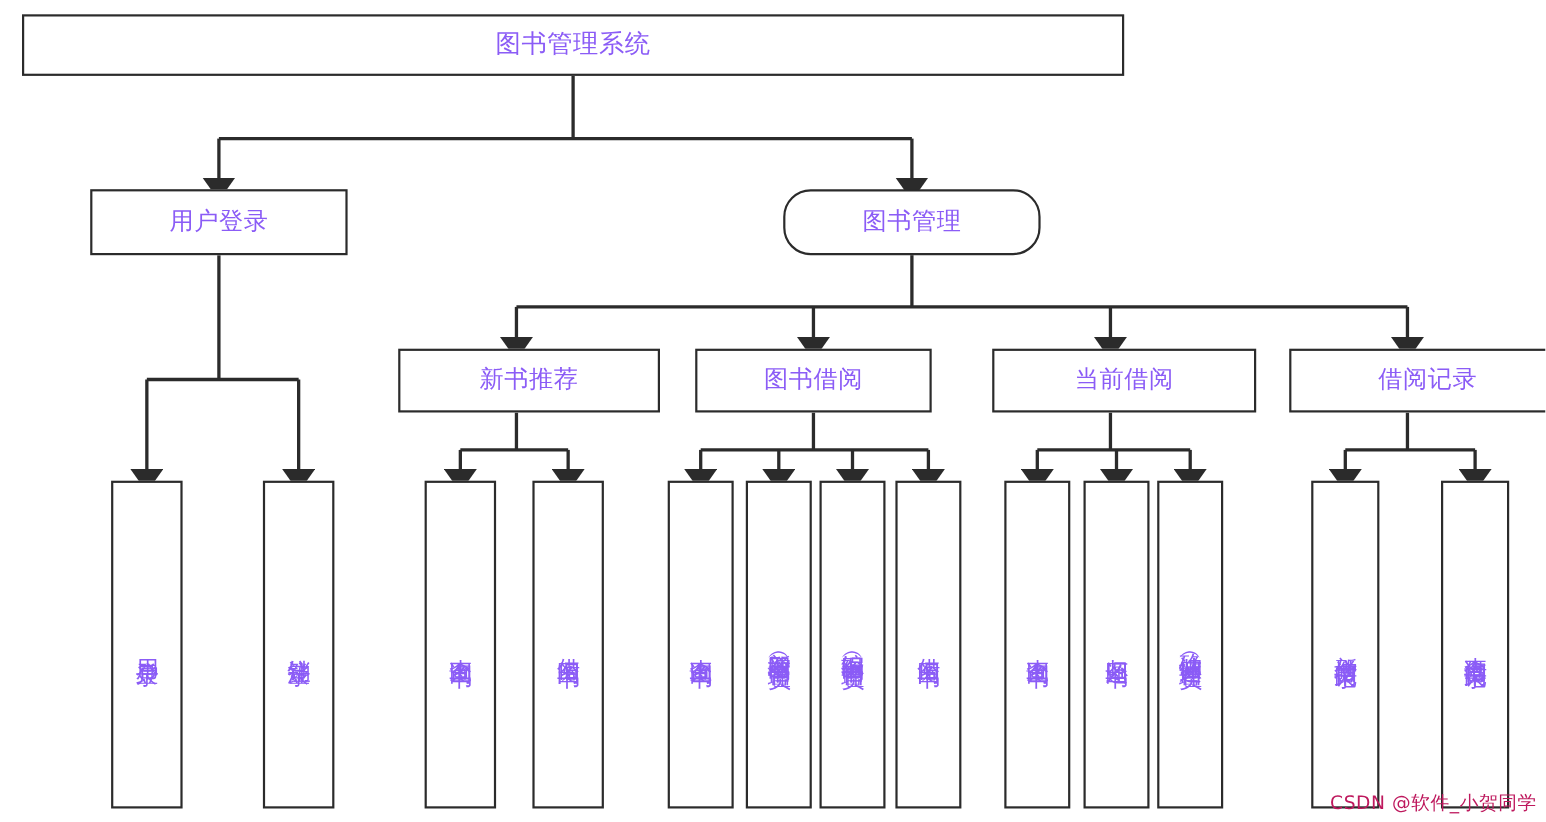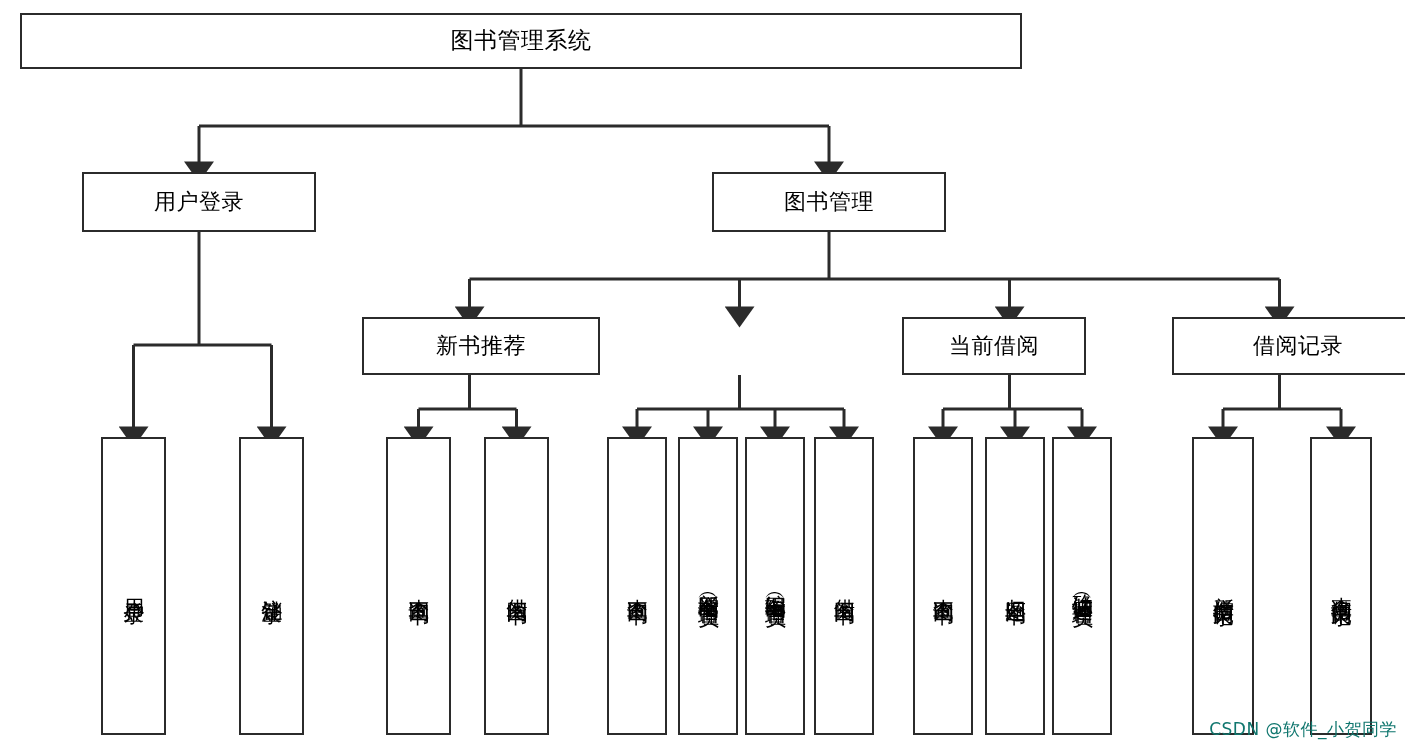--- a/index.html
+++ b/index.html
@@ -33,21 +33,21 @@
     border: 2.5px solid #2b2b2b;
     display: flex;
     align-items: center;
     justify-content: center;
     color: #1a1a1a;
     z-index: 3;
   }
   .node-label {
     display: block;
     letter-spacing: 0.5px;
-    color: #000000;
+    color: #8b5cf6;
   }
   
   .node.horiz .node-label {
     font-size: 22px;
     line-height: 1.2;
     white-space: nowrap;
   }
   .node.root .node-label {
     font-size: 23px;
   }
@@ -64,21 +64,21 @@
     line-height: 1.18;
     letter-spacing: 2px;
     white-space: nowrap;
     max-height: 100%;
   }
   .watermark {
     position: absolute;
     right: 8px;
     bottom: 6px;
     font-size: 17px;
-    color: #0f766e;
+    color: #be185d;
     letter-spacing: 0.5px;
     white-space: nowrap;
     z-index: 6;
     user-select: none;
   }
 </style>
 </head>
 <body>
 
 <div id="diagram-root">
@@ -126,28 +126,31 @@
       </g>
   </svg>
 
   <div class="node horiz root" style="left:20px; top:13px; width:1002px; height:56px;">
     <span class="node-label">图书管理系统</span>
   </div>
 
   <div class="node horiz" style="left:82px; top:172px; width:234px; height:60px;">
     <span class="node-label">用户登录</span>
   </div>
-  <div class="node horiz" style="left:712px; top:172px; width:234px; height:60px;">
+  <div class="node horiz" style="left:712px; top:172px; width:234px; height:60px;border-radius:25px;">
     <span class="node-label">图书管理</span>
   </div>
 
   <div class="node horiz" style="left:362px; top:317px; width:238px; height:58px;">
     <span class="node-label">新书推荐</span>
   </div>
-  <div class="node horiz" style="left:902px; top:317px; width:184px; height:58px;">
+  <div class="node horiz" style="left:632px; top:317px; width:215px; height:58px;">
+    <span class="node-label">图书借阅</span>
+  </div>
+  <div class="node horiz" style="left:902px; top:317px; width:240px; height:58px;">
     <span class="node-label">当前借阅</span>
   </div>
   <div class="node horiz" style="left:1172px; top:317px; width:252px; height:58px;">
     <span class="node-label">借阅记录</span>
   </div>
 
   <div class="node vert" style="left:101px; top:437px; width:65px; height:298px;">
     <span class="node-label">用户登录</span>
   </div>
   <div class="node vert" style="left:239px; top:437px; width:65px; height:298px;">

